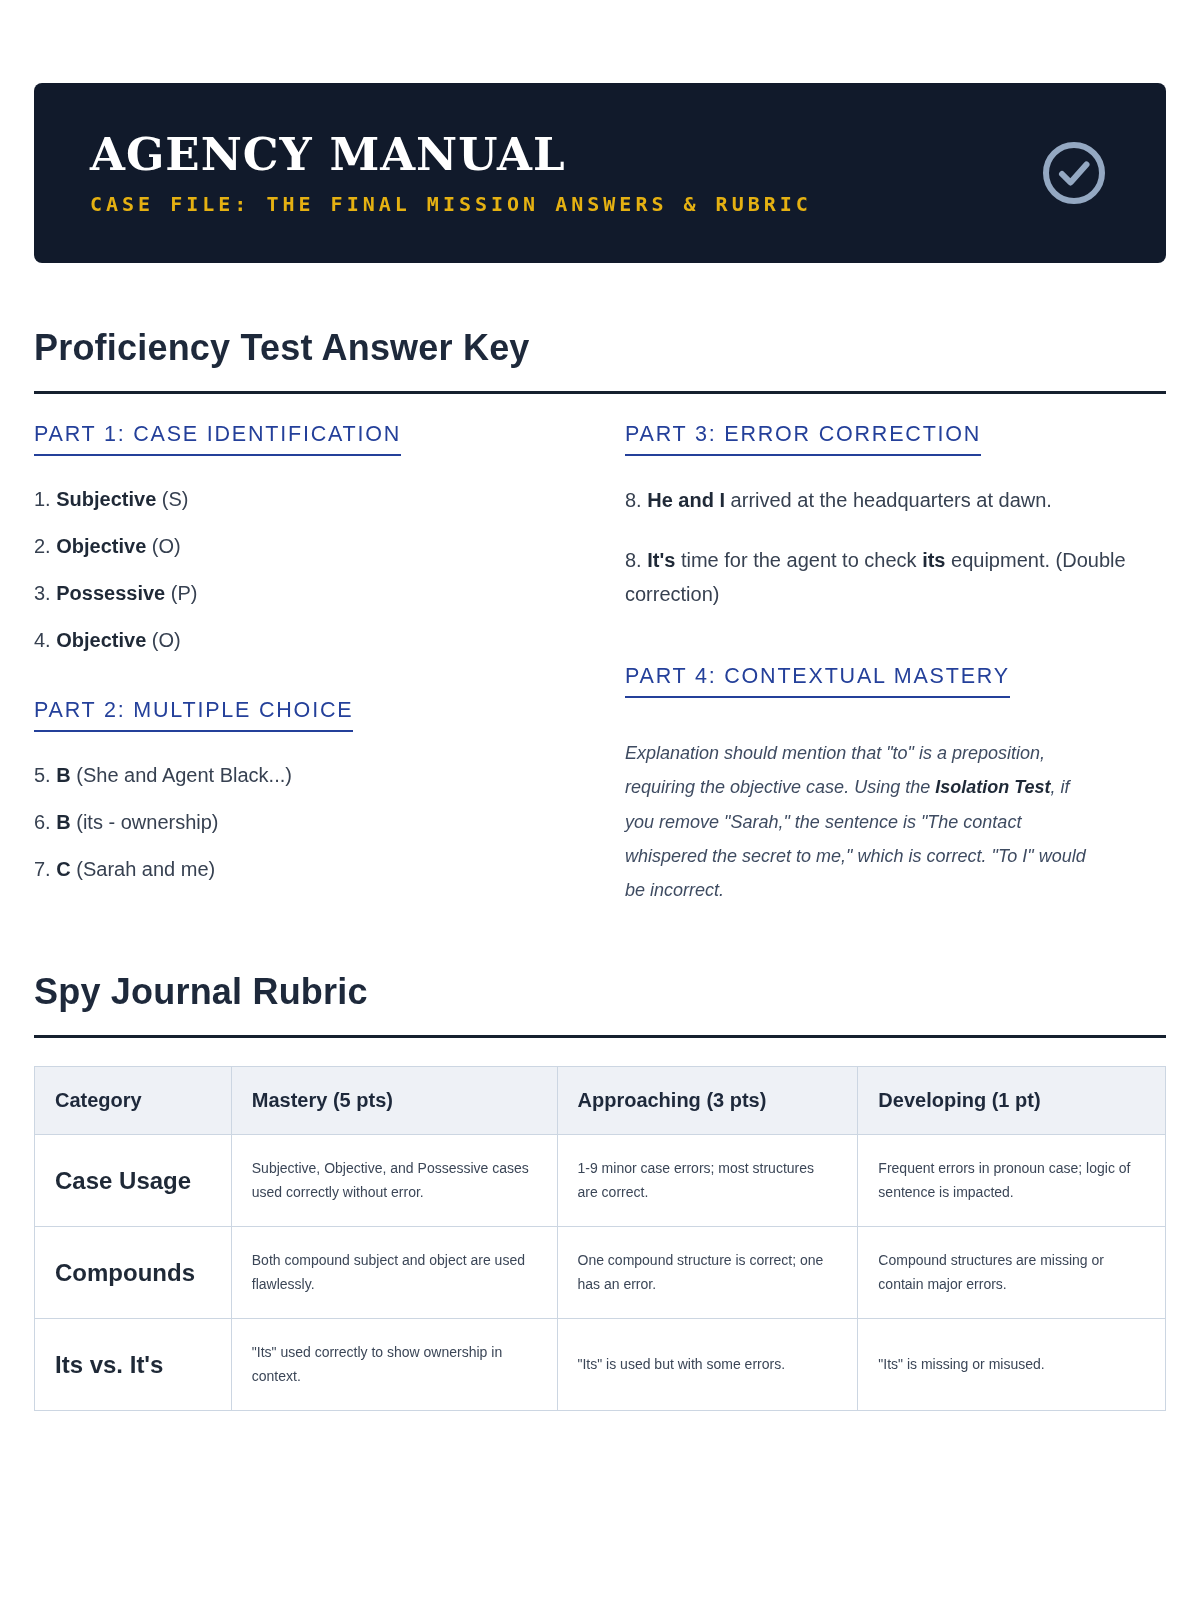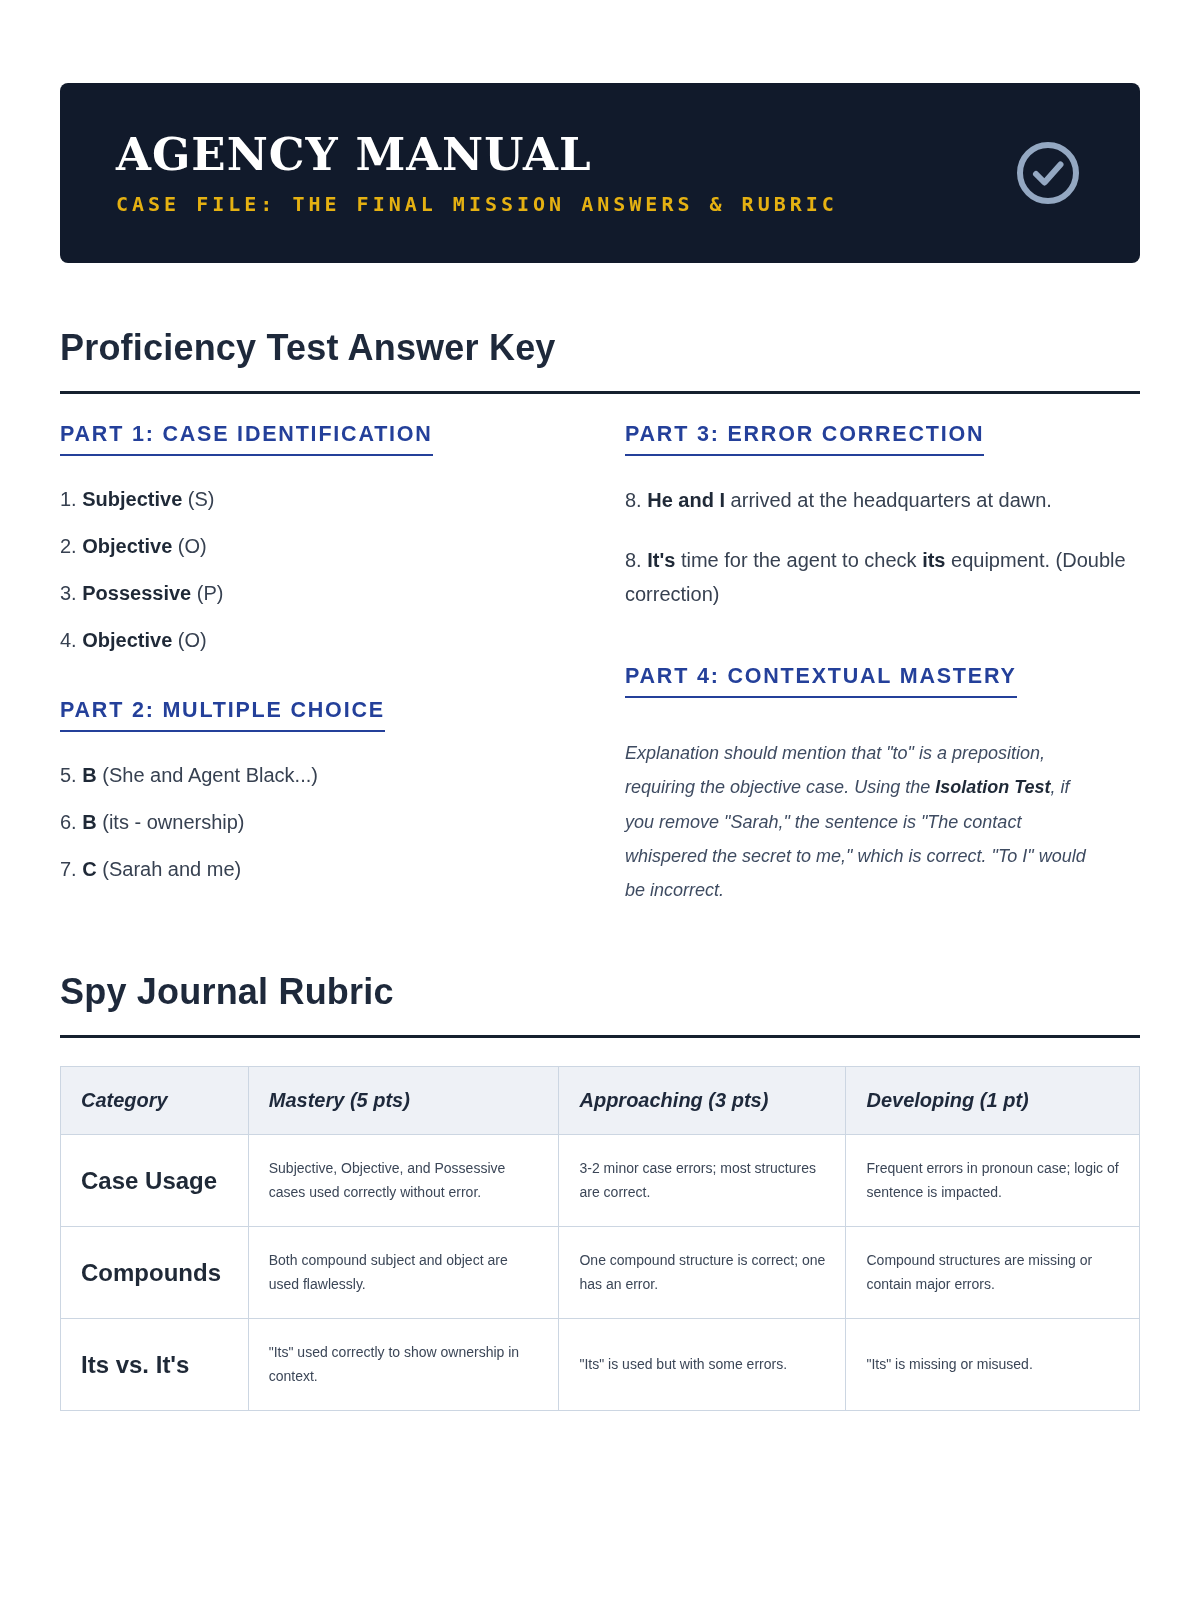--- a/index.html
+++ b/index.html
@@ -3,21 +3,21 @@
 <meta charset="utf-8">
 <style>
   * { box-sizing: border-box; }
   html, body { margin: 0; padding: 0; }
   body {
     width: 1200px; height: 1600px; overflow: hidden;
     background: #ffffff;
     font-family: "Liberation Sans", sans-serif;
     color: #374151;
   }
-  .page { padding: 0 60px; border-radius: 25px; }
+  .page { padding: 0 34px; border-radius: 25px; }
 
   
   .hero {
     margin-top: 83px;
     background: #111a2b;
     border-radius: 8px;
     padding: 47px 56px;
     position: relative;
   }
   .hero h1 {
@@ -62,21 +62,21 @@
     display: grid;
     grid-template-columns: 1fr 1fr;
     column-gap: 50px;
     margin-top: 28px;
   }
   .part-h {
     display: inline-block;
     margin: 0 0 28px;
     color: #24409a;
     font-size: 21.5px;
-    font-weight: 700;
+    font-weight: 400;
     letter-spacing: 1.8px;
     border-bottom: 2px solid #24409a;
     padding-bottom: 7px;
   }
   .part-h.mt { margin-top: 26px; }
   .itm {
     font-size: 20px;
     line-height: 1.5;
     margin: 0 0 17px;
     color: #374151;
@@ -109,21 +109,20 @@
     border: 1px solid #ccd6e2;
     padding: 22px 20px;
     text-align: left;
     vertical-align: middle;
   }
   th {
     background: #eef1f6;
     color: #1e293b;
     font-size: 20px;
     font-weight: 700;
-    font-style: italic;
   }
   td {
     font-size: 14px;
     line-height: 1.68;
     color: #3b4657;
   }
   td.cat { font-weight: 700; color: #1f2937; font-size: 24px; }
 </style>
 </head>
 <body>
@@ -188,21 +187,21 @@
           <th>Category</th>
           <th>Mastery (5 pts)</th>
           <th>Approaching (3 pts)</th>
           <th>Developing (1 pt)</th>
         </tr>
       </thead>
       <tbody>
         <tr>
           <td class="cat">Case Usage</td>
           <td>Subjective, Objective, and Possessive cases used correctly without error.</td>
-          <td>3-2 minor case errors; most structures are correct.</td>
+          <td>1-9 minor case errors; most structures are correct.</td>
           <td>Frequent errors in pronoun case; logic of sentence is impacted.</td>
         </tr>
         <tr>
           <td class="cat">Compounds</td>
           <td>Both compound subject and object are used flawlessly.</td>
           <td>One compound structure is correct; one has an error.</td>
           <td>Compound structures are missing or contain major errors.</td>
         </tr>
         <tr>
           <td class="cat">Its vs. It's</td>

